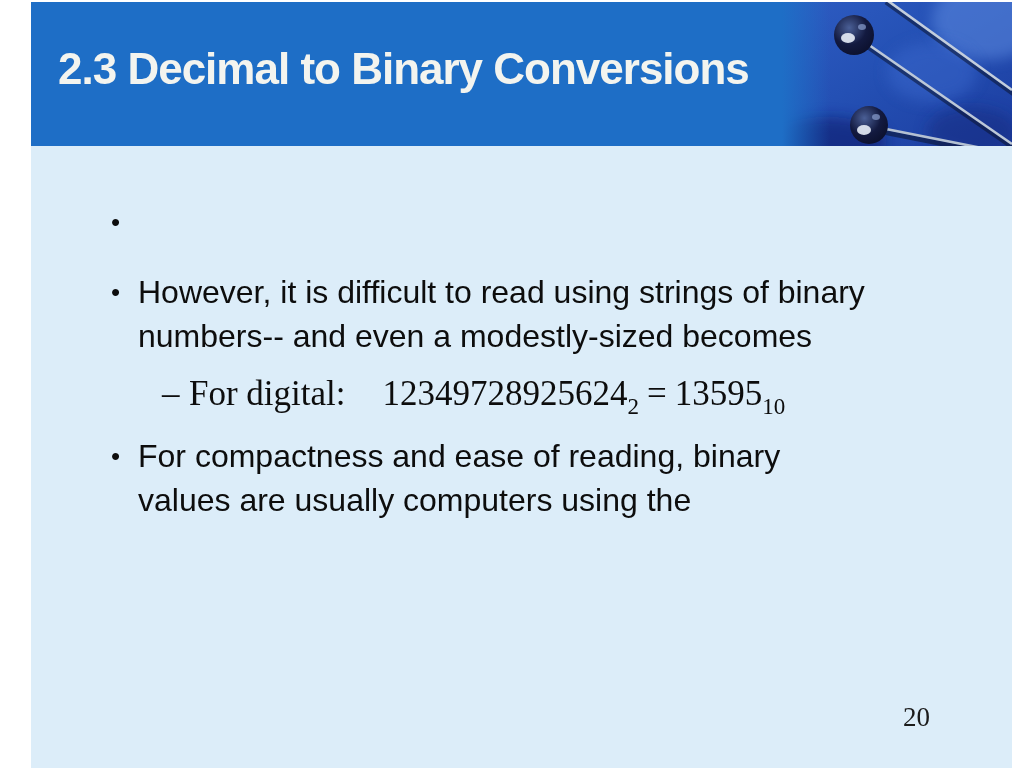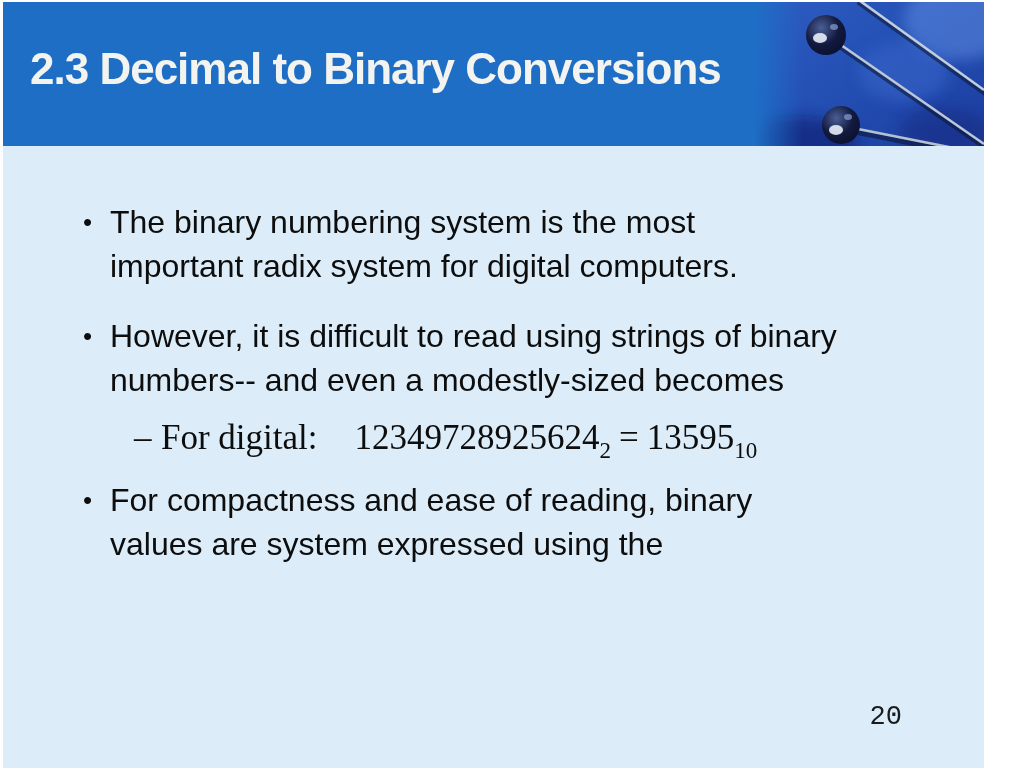--- a/index.html
+++ b/index.html
@@ -10,20 +10,21 @@
   }
   .slide {
     position: relative;
     width: 984px;
     height: 768px;
     background: #dcedf9;
     box-sizing: border-box;
     border-left: 3px solid #ffffff;
     border-top: 2px solid #ffffff;
     overflow: hidden;
+    margin-left: 28px;
   }
   
   .title-bar {
     position: relative;
     height: 144px;
     background: #1e6ec6;
     overflow: hidden;
   }
   .slide-title {
     position: absolute;
@@ -85,21 +86,21 @@
     vertical-align: baseline;
     position: relative;
     top: 9px;
   }
   .eq { padding: 0 8px; }
   
   .page-number {
     position: absolute;
     top: 700px;
     right: 82px;
-    font-family: Liberation Mono, monospace;
+    font-family: Liberation Serif, serif;
     font-size: 27px;
     color: #1b1b1b;
   }
 </style>
 </head>
 <body>
 
 <div class="slide">
 
   <header class="title-bar">
@@ -156,24 +157,20 @@
         <ellipse cx="82" cy="128" rx="7" ry="5" fill="#e8eef8" opacity="0.9"></ellipse>
         <ellipse cx="94" cy="115" rx="4" ry="3" fill="#8aa0d0" opacity="0.7"></ellipse>
       </g>
     </svg>
   </header>
 
   <main class="slide-body">
 
     <div class="bullet">
       <span class="marker">•</span>
-      <div class="text">
-        <div>The binary numbering system is the most</div>
-        <div>important radix system for digital computers.</div>
-      </div>
     </div>
 
     <div class="bullet">
       <span class="marker">•</span>
       <div class="text">
         <div>However, it is difficult to read using strings of binary</div>
         <div>numbers-- and even a modestly-sized becomes</div>
       </div>
     </div>
 
@@ -181,21 +178,21 @@
       <span class="marker">–</span>
       <div class="text">
         <span>For digital:</span><span class="formula"><span>12349728925624</span><sub>2</sub><span class="eq">=</span><span>13595</span><sub>10</sub></span>
       </div>
     </div>
 
     <div class="bullet">
       <span class="marker">•</span>
       <div class="text">
         <div>For compactness and ease of reading, binary</div>
-        <div>values are system expressed using the</div>
+        <div>values are usually computers using the</div>
       </div>
     </div>
 
   </main>
 
   <div class="page-number">20</div>
 
 </div>
 
 </body></html>

